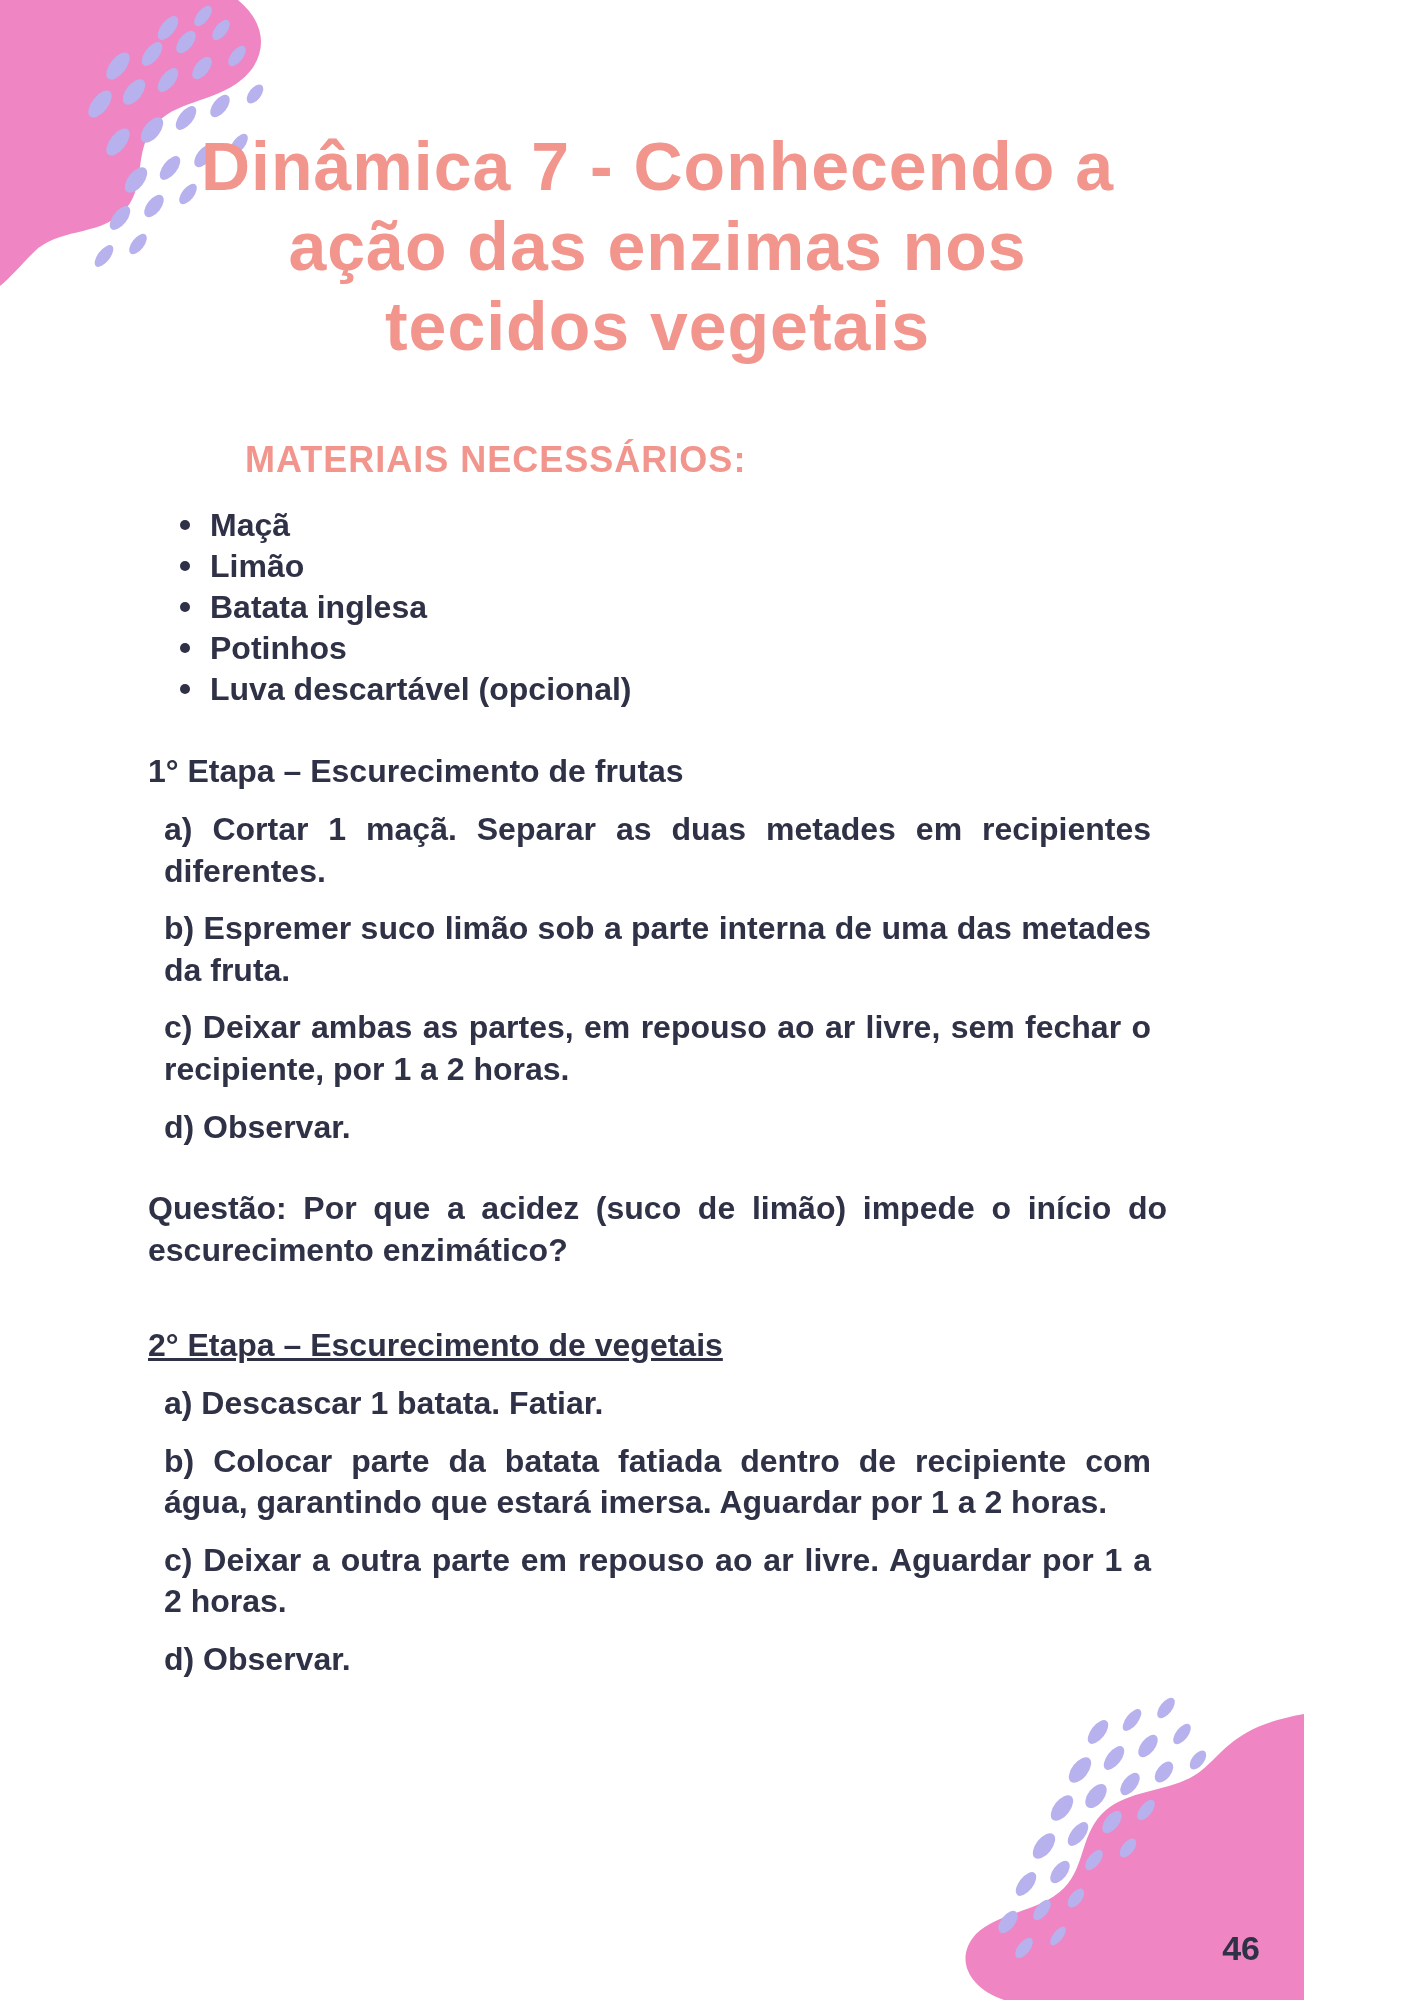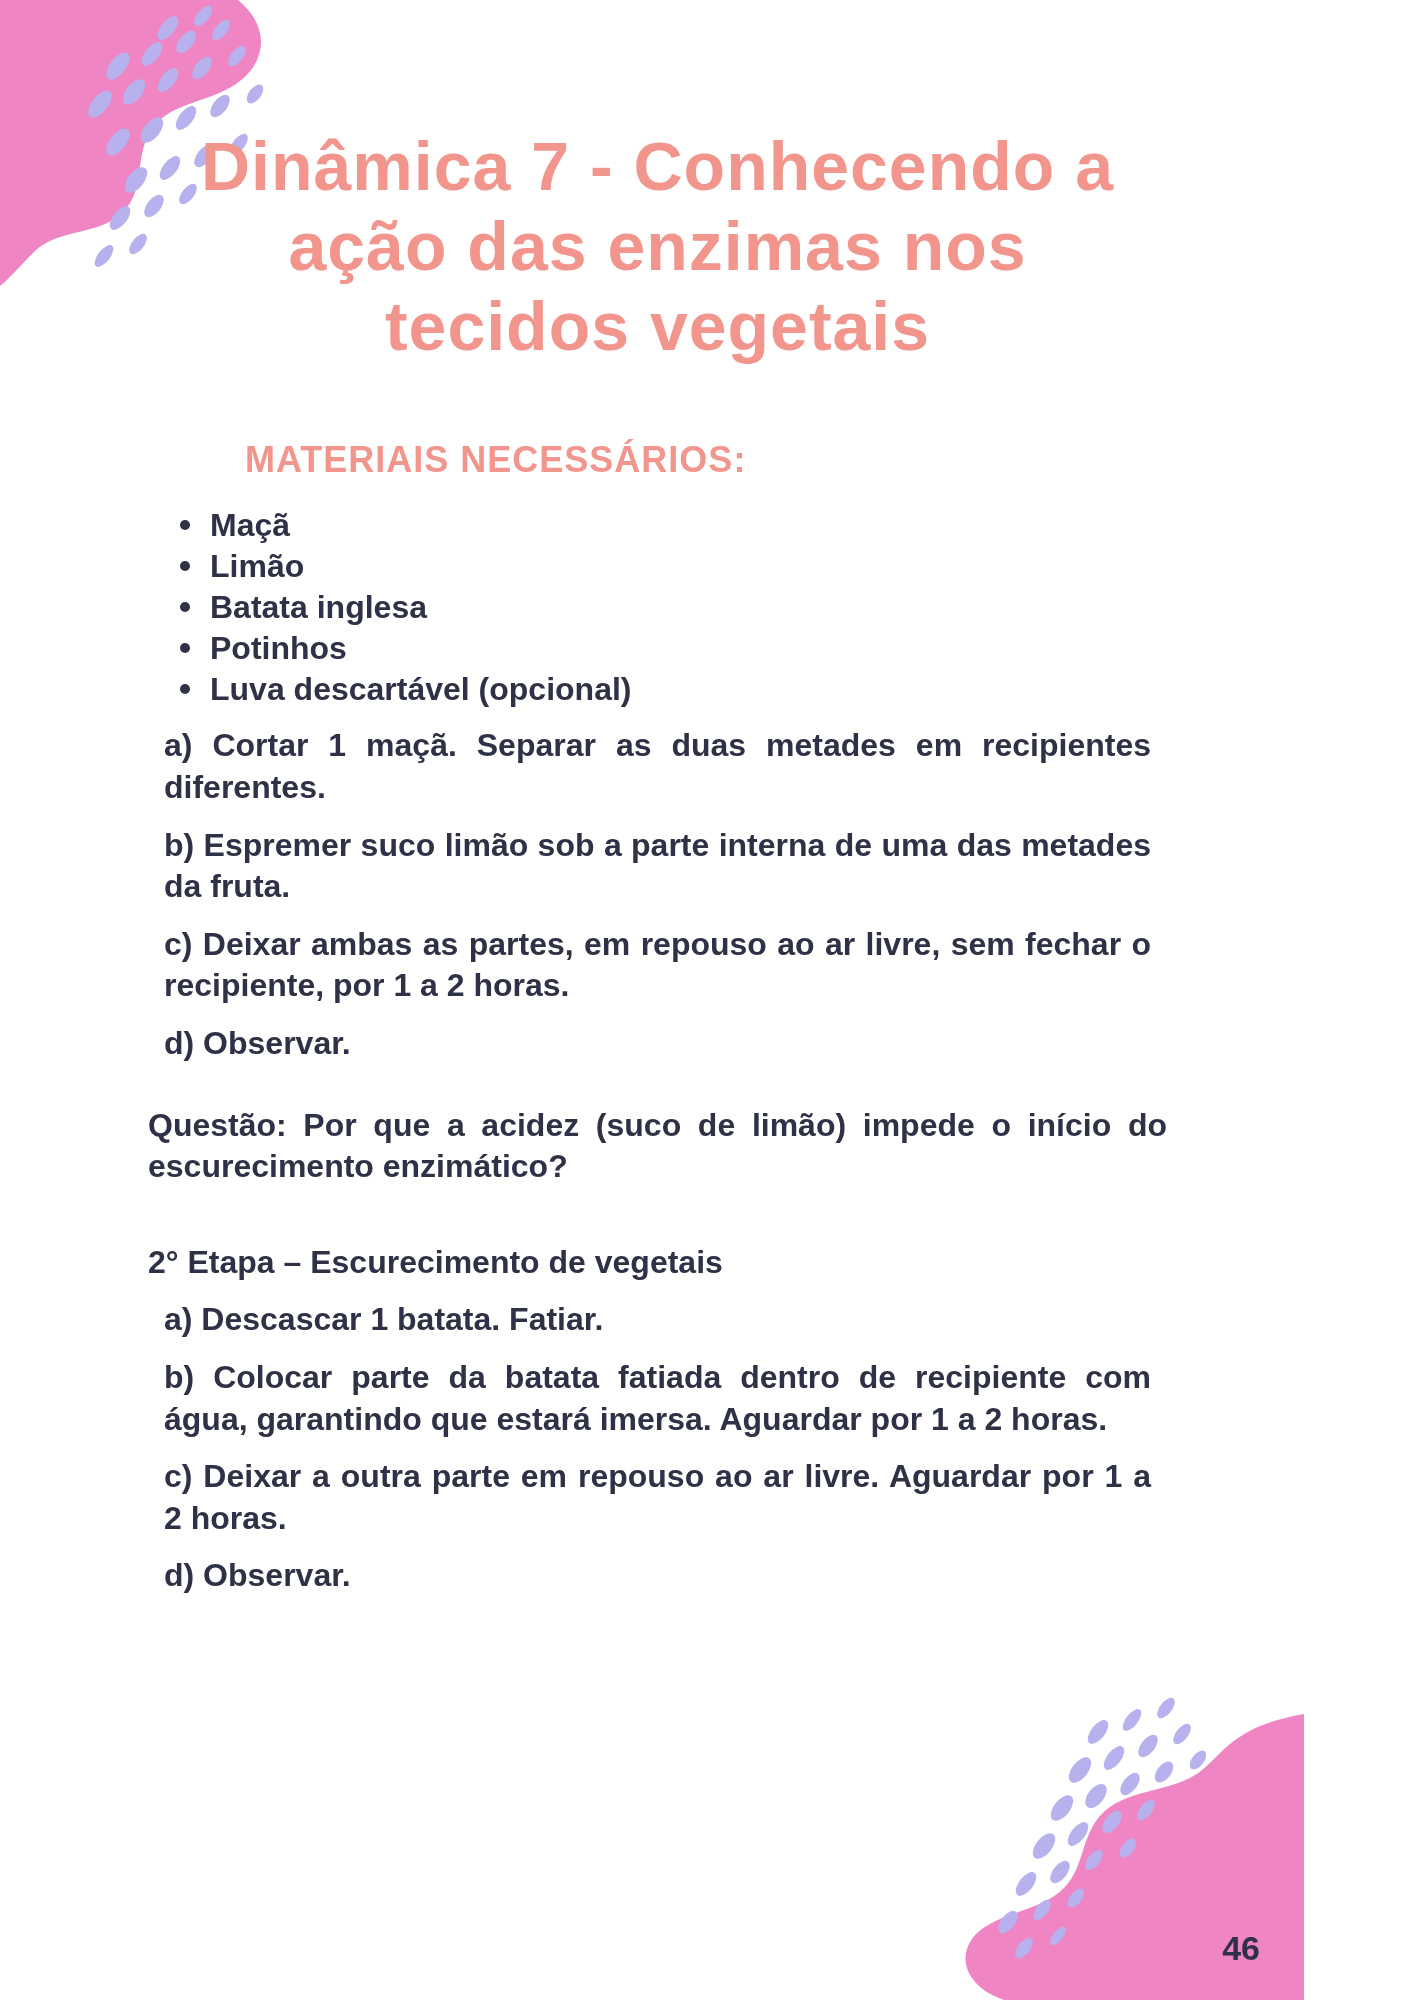--- a/index.html
+++ b/index.html
@@ -78,21 +78,21 @@
     text-align-last:left;
   }
   .question{
     margin:40px 0 0 0;
     font-size:32px;
     font-weight:700;
     line-height:1.3;
     text-align:justify;
     text-align-last:left;
   }
-  .stage2-gap{margin-top:54px;}
+  .stage2-gap{margin-top:54px;text-decoration:underline;}
   .page-number{
     position:absolute;
     right:44px;bottom:32px;
     z-index:2;
     font-size:34px;
     font-weight:700;
     color:var(--body_text,#2f3146);
   }
 </style>
 </head>
@@ -178,20 +178,21 @@
 
     <ul class="materials-list">
       <li>Maçã</li>
       <li>Limão</li>
       <li>Batata inglesa</li>
       <li>Potinhos</li>
       <li>Luva descartável (opcional)</li>
     </ul>
 
     <section>
+      <p class="step-heading">1° Etapa – Escurecimento de frutas</p>
       <p class="step">a)  Cortar 1 maçã. Separar as duas metades em recipientes diferentes.</p>
       <p class="step">b)  Espremer suco limão sob a parte interna de uma das metades da fruta.</p>
       <p class="step">c)  Deixar ambas as partes, em repouso ao ar livre, sem fechar o recipiente, por 1 a 2 horas.</p>
       <p class="step">d) Observar.</p>
       <p class="question">Questão: Por que a acidez (suco de limão) impede o início do escurecimento enzimático?</p>
     </section>
 
     <section>
       <p class="step-heading stage2-gap">2° Etapa – Escurecimento de vegetais</p>
       <p class="step">a)  Descascar 1 batata. Fatiar.</p>

